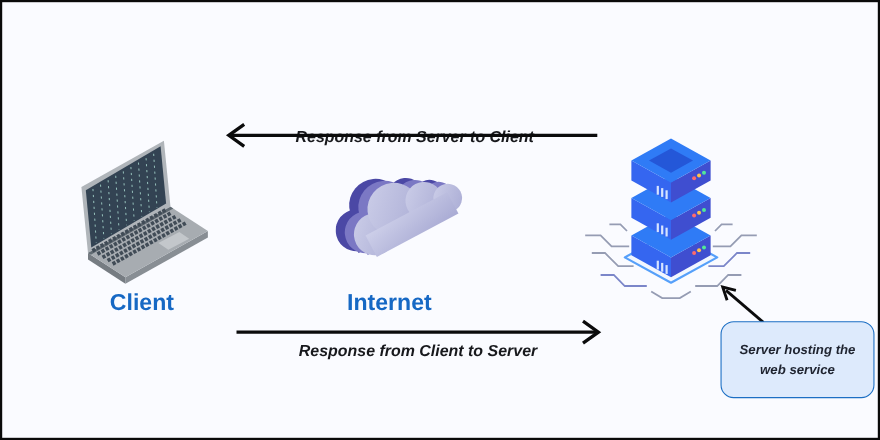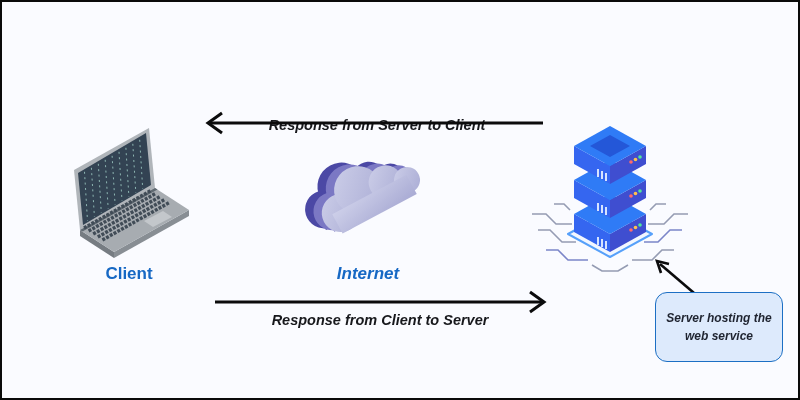--- a/index.html
+++ b/index.html
@@ -27,27 +27,27 @@
   .arrow-label.bottom{left:210px; top:310px;text-align:center;}
   .overlay{position:absolute; left:0; top:0; pointer-events:none;}
   .arrow line,.arrow polyline{stroke:var(--arrow,#0b0b0c); stroke-width:3; fill:none; stroke-linejoin:miter; stroke-linecap:butt;}
   .arrow.thin line,.arrow.thin polyline{stroke-width:2.6;}
   .icon{position:absolute;}
   .icon.laptop{left:60px; top:120px;}
   .icon.cloud{left:303px; top:136px;}
   .icon.server{left:528px; top:116px;}
   .node-label{
     position:absolute; top:262px; width:120px; text-align:center;
-    font-size:17px; font-weight:600; color:var(--node-label,#1668c4);
+    font-size:21px; font-weight:600; color:var(--node-label,#1668c4);
   }
   .node-label.client{left:67px;}
-  .node-label.internet{left:306px;font-style:italic;}
+  .node-label.internet{left:292px;}
   .node-label.server{left:549px;}
   .callout{
-    position:absolute; left:653px; top:290px; width:128px; height:70px; box-sizing:border-box;
+    position:absolute; left:653px; top:290px; width:140px; height:70px; box-sizing:border-box;
     background:var(--callout-fill,#ddeafc); border:1.5px solid var(--callout-border,#1c6fc4);
     border-radius:12px; display:flex; flex-direction:column; align-items:center; justify-content:center;
     text-align:center; font-style:italic; font-weight:600; font-size:12px; line-height:1.5;
     color:var(--callout-text,#1f2430); padding:2px 4px;
   }
   .callout span{white-space:nowrap;}
 </style>
 </head>
 <body>
 

